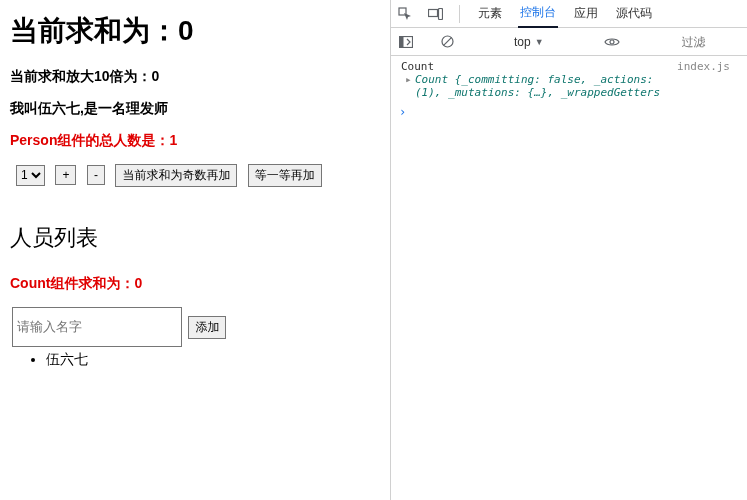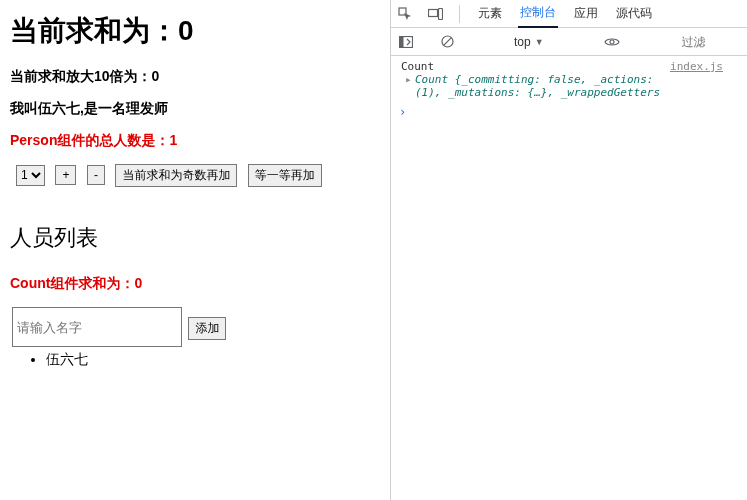--- a/index.html
+++ b/index.html
@@ -9,41 +9,41 @@
   .devtools { width: 357px; border-left: 1px solid #d0d0d0; background: #fff; font-family: "Segoe UI", Arial, sans-serif; font-size: 12px; color: #333; }
 
   .page h1 { font-size: 28px; margin: 4px 0 18px 0; font-weight: 700; }
   .page h3 { font-size: 14px; margin: 0 0 14px 0; font-weight: 700; }
   .page h3.red { color: #e00000; }
   .page h2 { font-size: 22px; margin: 36px 0 22px 0; font-weight: 400; }
 
   .row { margin: 6px 0 0 6px; }
   .sel { border: 1px solid #767676; font-size: 12px; background: #efefef; height: 21px; }
   .btn { border: 1px solid #767676; background: #efefef; font-size: 12px; padding: 2px 6px; margin-left: 6px; font-family: inherit; }
-  .txt { border: 1px solid #767676; font-size: 13px; padding: 2px 4px; width: 170px; height: 40px; font-family: Liberation Sans, sans-serif; }
+  .txt { border: 1px solid #767676; font-size: 13px; padding: 2px 4px; width: 170px; height: 40px; font-family: Liberation Mono, monospace; }
   .addrow { margin: 0 0 0 2px; }
   ul.people { margin: 1px 0 0 2px; padding-left: 34px; }
   ul.people li { font-size: 14px; margin: 4px 0; }
 
   
   .dt-tabs { display: flex; align-items: center; height: 28px; border-bottom: 1px solid #d0d0d0; padding: 0 6px; gap: 14px; }
   .dt-icon { display: inline-flex; align-items: center; justify-content: center; width: 16px; height: 16px; color: #5f6368; }
   .dt-tab { font-size: 12px; color: #333; padding: 0 2px; height: 28px; display: flex; align-items: center; }
   .dt-tab.active { border-bottom: 2px solid #0f172a; color: #1a73e8; }
 
   .dt-bar { display: flex; align-items: center; height: 28px; border-bottom: 1px solid #d0d0d0; padding: 0 8px; gap: 28px; color: #5f6368; }
   .dt-sep { width: 1px; height: 18px; background: #d0d0d0; margin: 0 2px; }
   .dt-top { display: flex; align-items: center; gap: 4px; font-size: 12px; color: #333; }
   .dt-tri { font-size: 9px; color: #5f6368; }
   .dt-filter { color: #1d4ed8; border:none; outline:none; font-size:12px; flex:1; font-family: inherit; }
 
   .dt-body { padding: 4px 6px; font-family: Menlo, Consolas, monospace; font-size: 11px; color: #303030; }
   .dt-line1 { display: flex; }
   .dt-count { flex: 1; padding-left: 4px; }
-  .dt-src { color: #888; text-decoration: underline; margin-right: 18px; }
+  .dt-src { color: #888; margin-right: 11px; }
   .dt-obj { display: flex; padding-left: 8px; font-style: italic; }
   .dt-disc { width: 10px; color: #888; font-style: normal; }
   .dt-prompt { color: #1a73e8; padding: 6px 0 0 2px; font-size: 12px; font-style: normal; }
   .teal { color: #0f766e; }
 </style>
 </head>
 <body>
 
 <div class="wrap">
   <div class="page">

